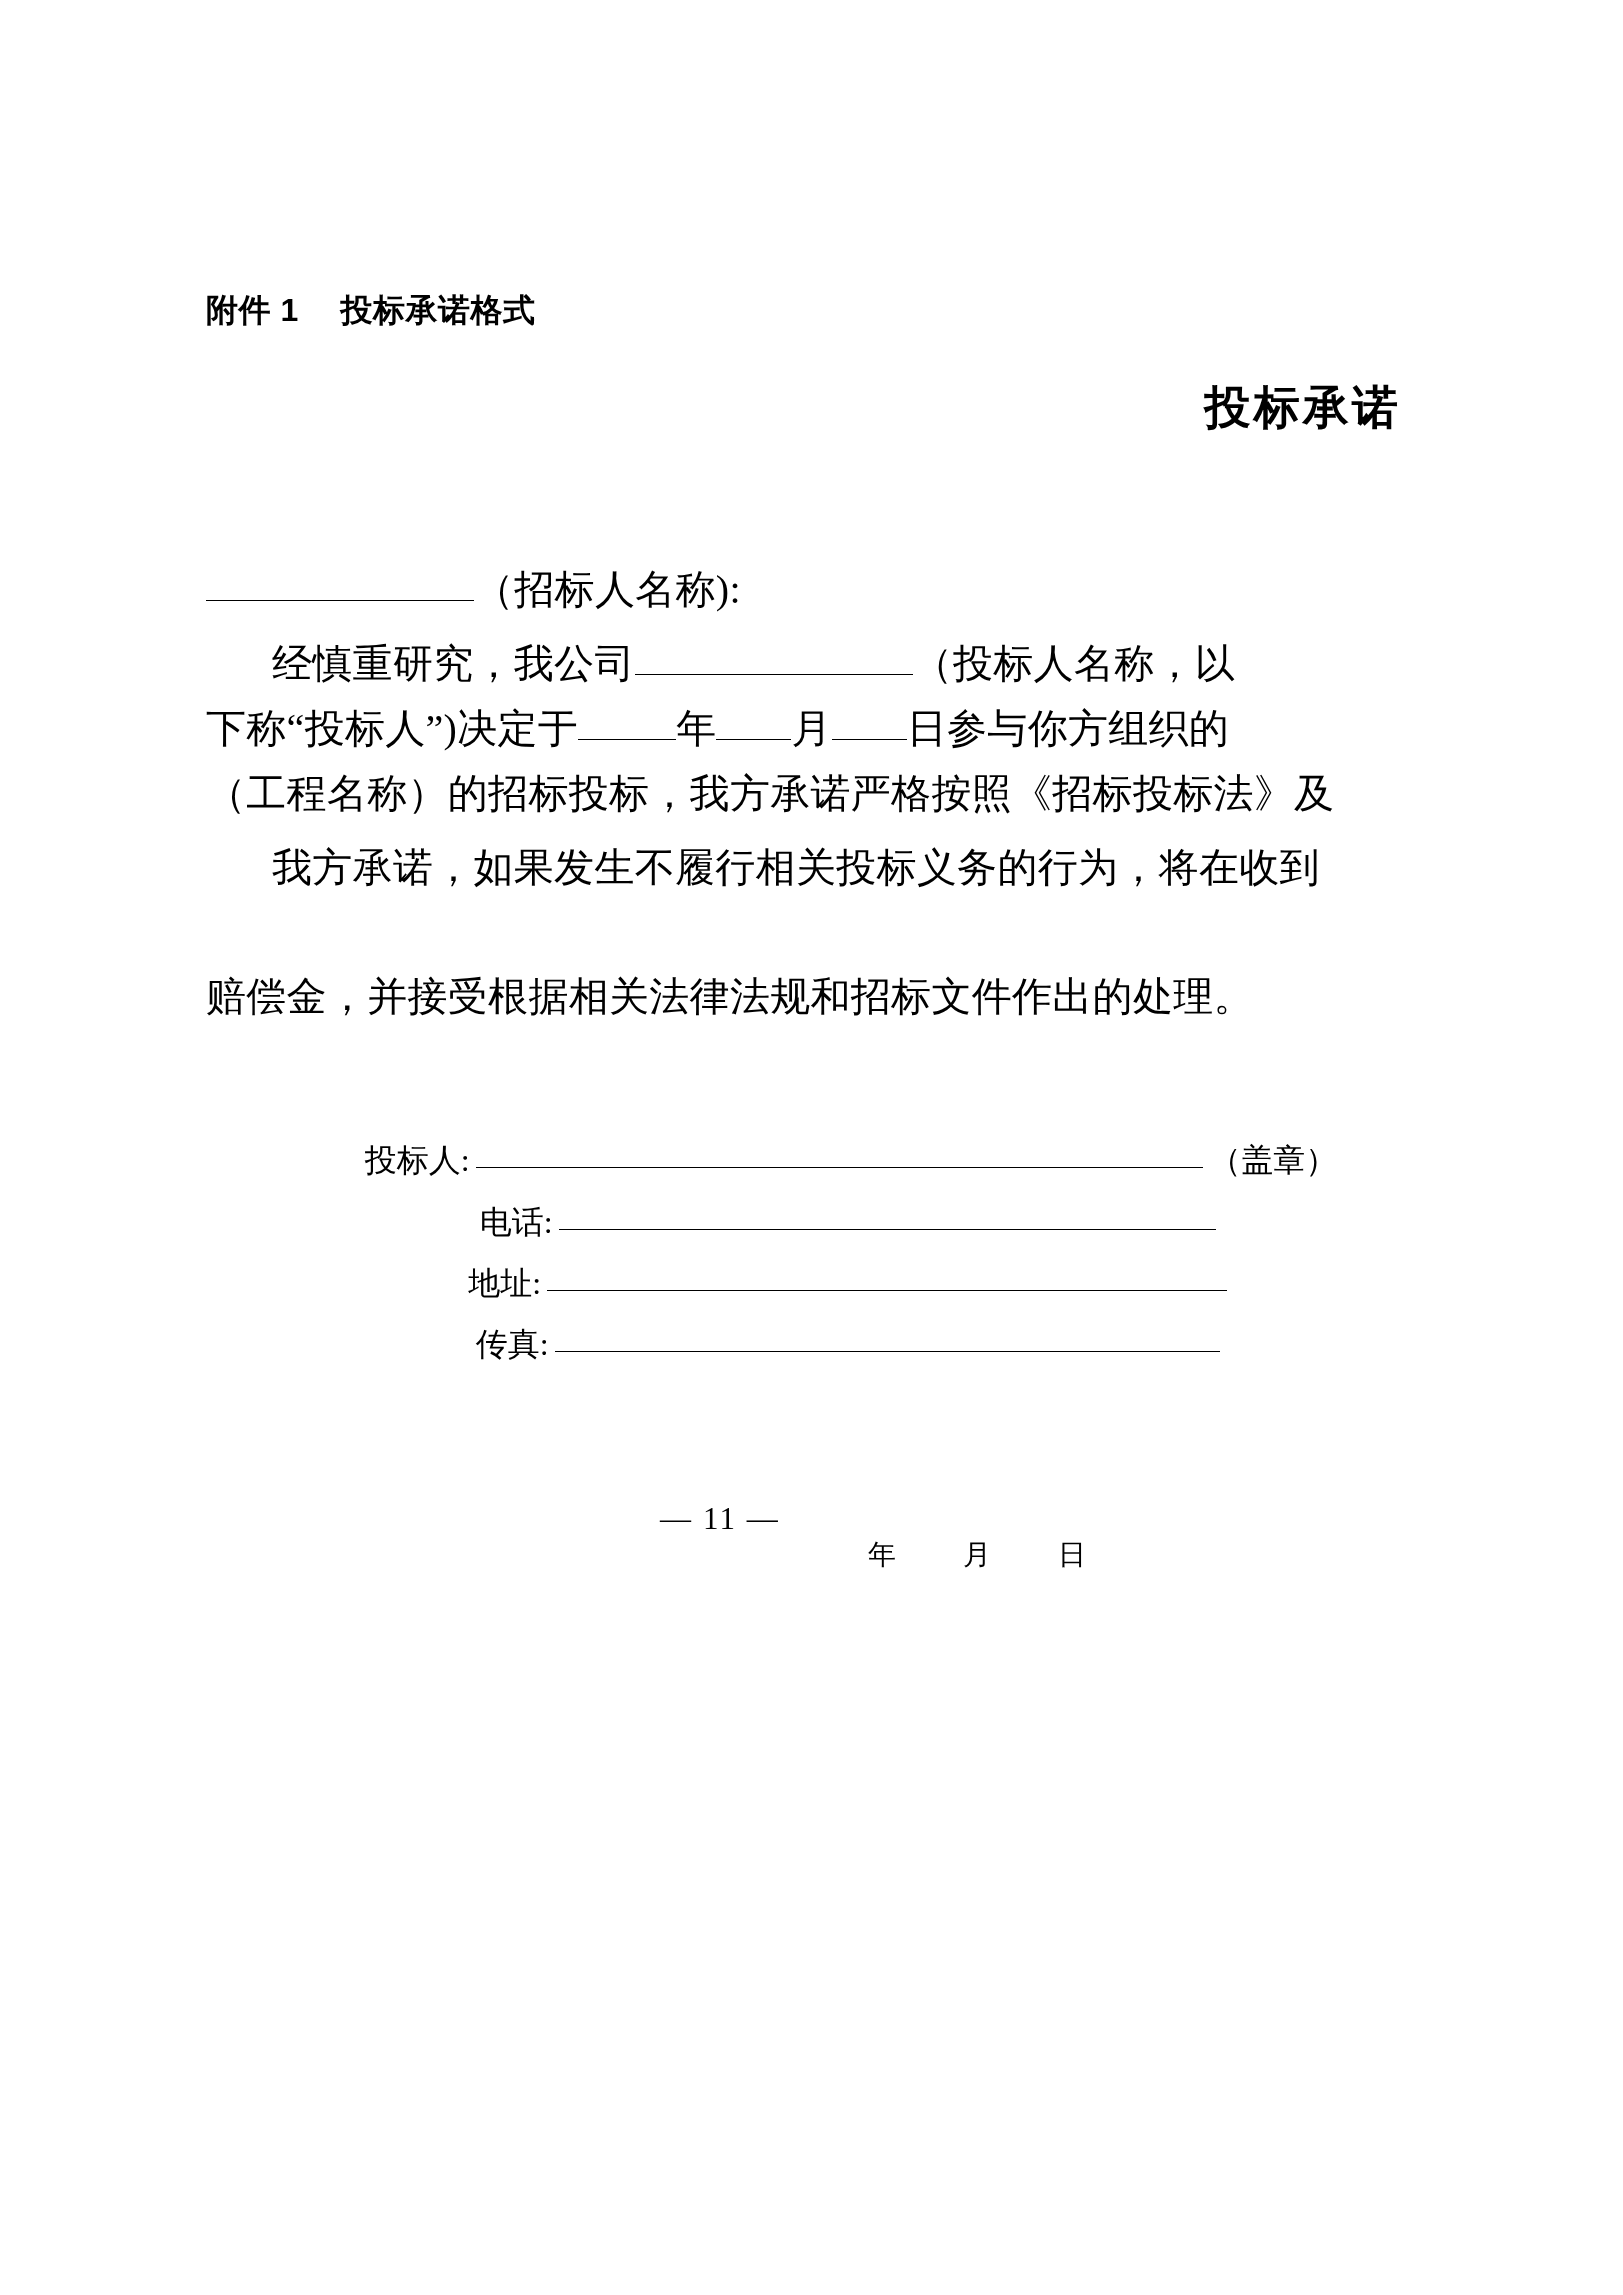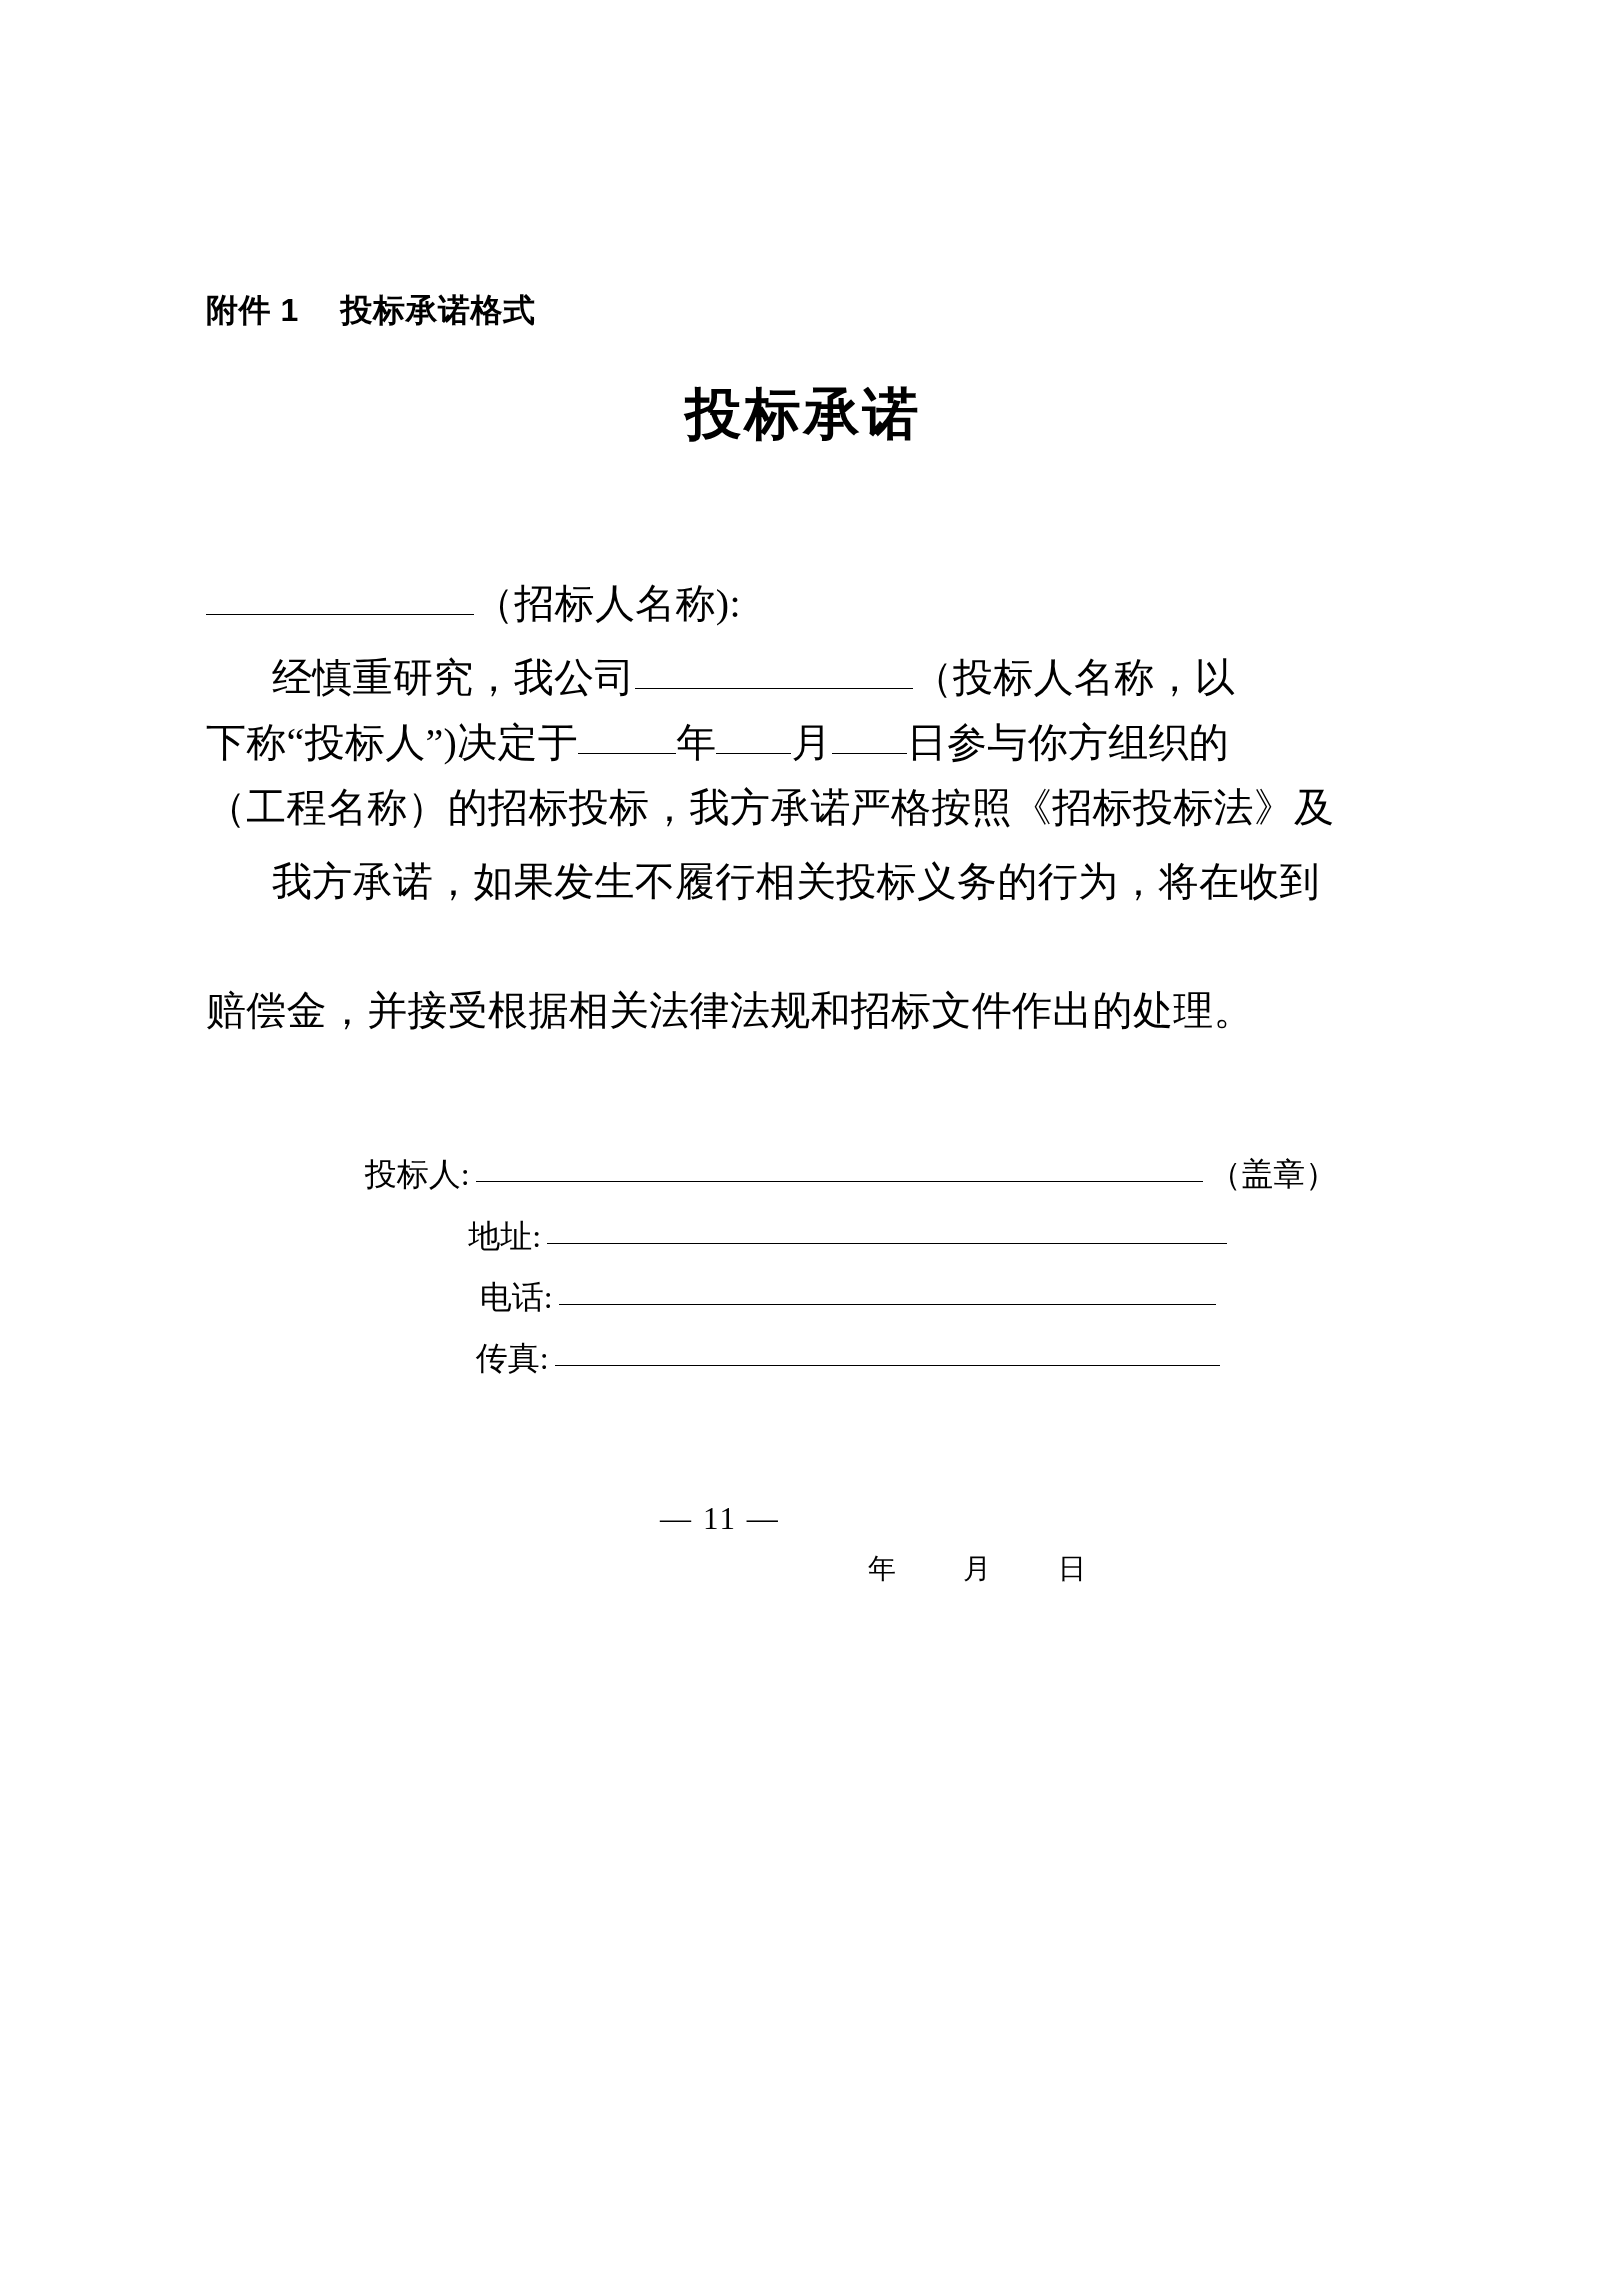--- a/index.html
+++ b/index.html
@@ -26,22 +26,22 @@
   }
   .attachment-label {
     font-size: 32px;
     font-weight: 700;
     letter-spacing: 0.5px;
     margin: 0 0 0 0;
     white-space: pre;
     font-family: "Liberation Sans", "DejaVu Sans", sans-serif;
   }
   .doc-title {
-    text-align: center;
-    font-size: 56px;
+    text-align: right;
+    font-size: 46px;
     font-weight: 700;
     letter-spacing: 3.1px;
     margin: 44px 0 0 0;
     font-family: "Liberation Sans", "DejaVu Sans", sans-serif;
   }
   .body-block {
     margin-top: 119px;
     font-size: 40px;
     line-height: 1.62;
     letter-spacing: 0.3px;
@@ -145,23 +145,23 @@
     <div class="para"><span class="indent"></span><span>经慎重研究，我公司</span><span class="blank-med"></span><span>（投标人名称，以</span><br><span>下称“投标人”)决定于</span><span class="blank-s1"></span><span>年</span><span class="blank-s2"></span><span>月</span><span class="blank-s2"></span><span>日参与你方组织的</span><br><span>（工程名称）的招标投标，我方承诺严格按照《招标投标法》及</span><br></div>
 
     <div class="para"><span class="indent"></span><span>我方承诺，如果发生不履行相关投标义务的行为，将在收到</span><br><br><span>赔偿金，并接受根据相关法律法规和招标文件作出的处理。</span></div>
 
   </div>
 
   <div class="sign-block">
     <div class="sign-row"><span class="sign-label">投标人:</span><span class="sign-rule rule-w1"></span><span>（盖章）</span></div>
 
 
+    <div class="sign-row"><span class="sign-label">电话:</span><span class="sign-rule rule-w4"></span><span></span></div>
+
     <div class="sign-row"><span class="sign-label">地址:</span><span class="sign-rule rule-w3"></span><span></span></div>
-
-    <div class="sign-row"><span class="sign-label">电话:</span><span class="sign-rule rule-w4"></span><span></span></div>
 
     <div class="sign-row"><span class="sign-label">传真:</span><span class="sign-rule rule-w5"></span><span></span></div>
   </div>
 
   <div class="date-line">年　　 月　　 日</div>
 
   <div class="page-number">— 11 —</div>
 
 </div>
 

